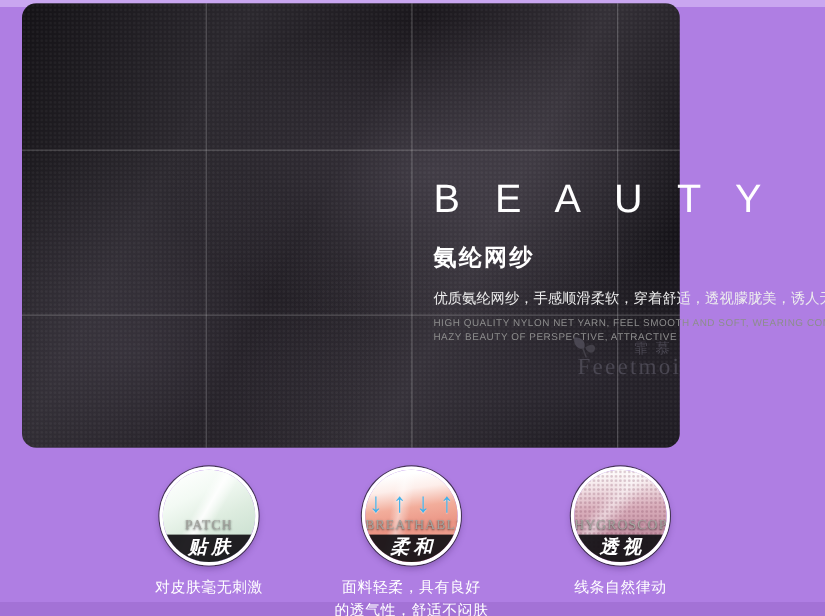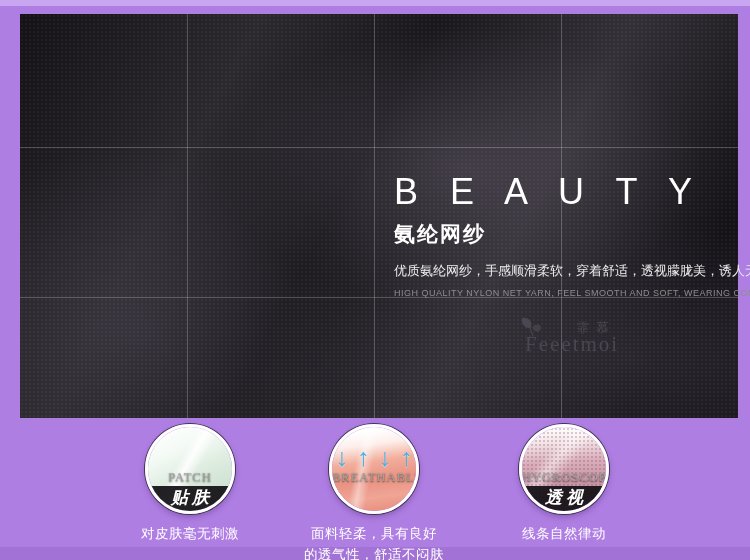--- a/index.html
+++ b/index.html
@@ -9,39 +9,40 @@
   .stage {
     position:relative; width:750px; height:560px; overflow:hidden;
     background:linear-gradient(180deg,
       #c9a6f0 0px, #c9a6f0 6px,
       #af7ee3 6px, #af7ee3 547px,
       #a372d6 547px, #a372d6 560px);
   }
 
   
   .fabric-panel {
-    position:absolute; left:20px; top:14px; width:718px; height:404px;
+    position:absolute; left:20px; top:3px; width:598px; height:404px;
     background-color:#232027;
     background-image:
       radial-gradient(rgba(255,255,255,0.045) 1px, transparent 1.4px),
       radial-gradient(ellipse 340px 200px at 62% 38%, rgba(86,80,92,0.55), transparent 70%),
       radial-gradient(ellipse 320px 260px at 16% 78%, rgba(72,66,78,0.5), transparent 70%),
       radial-gradient(ellipse 420px 180px at 85% 85%, rgba(60,55,66,0.5), transparent 75%),
       linear-gradient(118deg, #141216 0%, #2b282e 26%, #1a171c 45%, #343037 66%, #141217 88%);
     background-size:4px 4px, auto, auto, auto, auto;
+    border-radius:13px;
   }
 
   .gridline { position:absolute; background:rgba(215,215,220,0.28); }
   .gridline.v { width:1px; top:0; height:100%; }
   .gridline.h { height:1px; left:0; width:100%; }
 
   
   .hero { position:absolute; left:374px; top:158px; width:350px; color:#fff; }
   .hero-title { font-size:36px; font-weight:300; letter-spacing:11px; line-height:1.1; color:#ffffff; white-space:nowrap; }
-  .hero-subtitle { font-size:21px; font-weight:bold; letter-spacing:2px; margin-top:8px; }
+  .hero-subtitle { font-size:21px; font-weight:bold; letter-spacing:2px; margin-top:19px; }
   .hero-desc { margin-top:14px; font-size:13px; color:#ededed; letter-spacing:0px; white-space:nowrap; }
   .hero-desc-en { margin-top:7px; font-size:9px; line-height:13px; color:#8d8d8d; letter-spacing:0.5px; white-space:nowrap; }
 
   
   .watermark { position:absolute; left:498px; top:297px; width:170px; height:60px; color:#4a4752; }
   .wm-icon { position:absolute; left:0; top:3px; }
   .wm-cn { position:absolute; left:58px; top:8px; font-size:13px; letter-spacing:7px; color:#4a4752; }
   .wm-en { position:absolute; left:7px; top:21px; font-family:"Liberation Serif", serif; font-size:21px; letter-spacing:2px; color:#4a4752; }
 
   
@@ -101,20 +102,21 @@
     <div class="gridline v" style="left:541px"></div>
     <div class="gridline h" style="top:133px"></div>
     <div class="gridline h" style="top:283px"></div>
 
     <div class="hero">
       <div class="hero-title">B E A U T Y</div>
       <div class="hero-subtitle">氨纶网纱</div>
       <div class="hero-desc">优质氨纶网纱，手感顺滑柔软，穿着舒适，透视朦胧美，诱人无比</div>
       <div class="hero-desc-en">
         <div>HIGH QUALITY NYLON NET YARN, FEEL SMOOTH AND SOFT, WEARING COMFORTABLE,</div>
+        <div>HAZY BEAUTY OF PERSPECTIVE, ATTRACTIVE</div>
       </div>
     </div>
 
     <div class="watermark">
       <svg class="wm-icon" width="26" height="26" viewBox="0 0 26 26">
         <path d="M4 4 C11 3, 15 8, 13 14 C7 15, 3 10, 4 4 Z" fill="#4a4752"></path>
         <path d="M14 13 C19 9, 23 10, 23 14 C22 19, 16 19, 14 13 Z" fill="#434049"></path>
         <path d="M12 14 L15 22" stroke="#434049" stroke-width="1.4" fill="none"></path>
       </svg>
       <span class="wm-cn">霏慕</span>
@@ -138,20 +140,23 @@
   <div class="feature-col f1">
     <div class="circle">
       <div class="swatch"></div>
       <div class="arrows">
         <span class="arrow">↓</span>
         <span class="arrow">↑</span>
         <span class="arrow">↓</span>
         <span class="arrow">↑</span>
       </div>
       <div class="tag-en">BREATHABLE</div>
+      <div class="band">
+        <span>柔和</span>
+      </div>
     </div>
     <div class="caption">
       <div>面料轻柔，具有良好</div>
       <div>的透气性，舒适不闷肤</div>
     </div>
   </div>
 
   <div class="feature-col f2">
     <div class="circle">
       <div class="swatch"></div>

